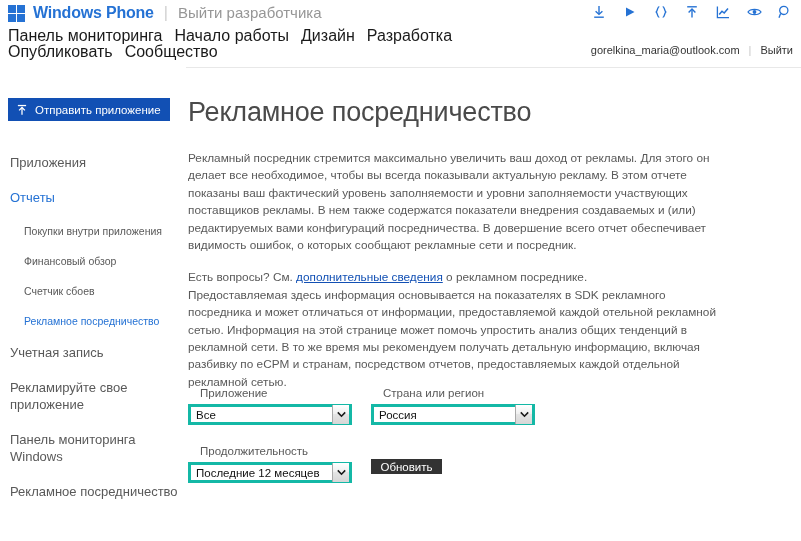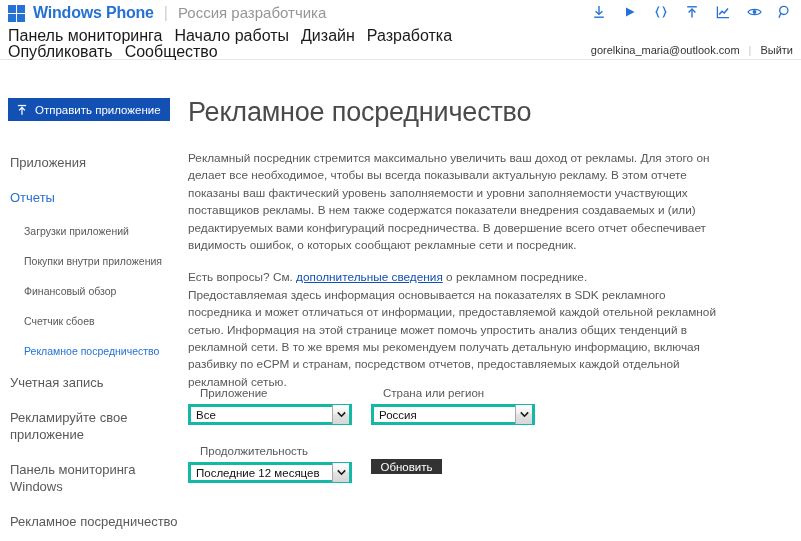--- a/index.html
+++ b/index.html
@@ -9,21 +9,21 @@
     width: 801px; height: 541px;
     overflow: hidden;
     background: #ffffff;
     font-family: "Liberation Sans", "DejaVu Sans", sans-serif;
     -webkit-font-smoothing: antialiased;
   }
   #page { position: relative; width: 801px; height: 541px; background:#fff; }
 
   
   #header {
-    position: absolute; top: 0; left: 0; width: 801px; height: 60px;
+    position: absolute; top: 0; left: 0; width: 801px; height: 68px;
     background: #ffffff;
     border-bottom: 1px solid #e8e8e8;
   }
   .brand-row {
     position: absolute; left: 8px; top: 3px;
     display: flex; align-items: center; gap: 8px;
   }
   .win-logo {
     width: 17px; height: 17px;
     display: grid;
@@ -190,21 +190,21 @@
 
     <div class="brand-row">
       <span class="win-logo">
         <i></i>
           <i></i>
           <i></i>
           <i></i>
       </span>
       <span class="brand-name">Windows Phone</span>
       <span class="brand-sep">|</span>
-      <span class="brand-sub">Россия разработчика</span>
+      <span class="brand-sub">Выйти разработчика</span>
     </div>
 
     <div id="icon-strip">
       <span class="ic" title="download">
         <svg width="14" height="14" viewBox="0 0 14 14" fill="none" stroke="currentColor" stroke-width="1.4">
           <path d="M7 1 V9"></path>
             <path d="M3.6 6.2 L7 9.4 L10.4 6.2"></path>
             <path d="M2.2 12.2 H11.8"></path>
         </svg>
       </span>
@@ -267,21 +267,20 @@
             <path d="M3.6 7.4 L7 4 L10.4 7.4"></path>
         </svg>
       </span>
       <span>Отправить приложение</span>
     </button>
 
     <div class="side-nav">
       <a href="#" class="side-item">Приложения</a>
       <a href="#" class="side-item blue">Отчеты</a>
 
-      <a href="#" class="side-sub">Загрузки приложений</a>
       <a href="#" class="side-sub">Покупки внутри приложения</a>
       <a href="#" class="side-sub">Финансовый обзор</a>
       <a href="#" class="side-sub">Счетчик сбоев</a>
       <a href="#" class="side-sub active">Рекламное посредничество</a>
 
       <a href="#" class="side-item">Учетная запись</a>
       <a href="#" class="side-item" style="width:130px;">Рекламируйте свое приложение</a>
       <a href="#" class="side-item" style="width:130px;">Панель мониторинга Windows</a>
       <a href="#" class="side-item">Рекламное посредничество</a>
     </div>

